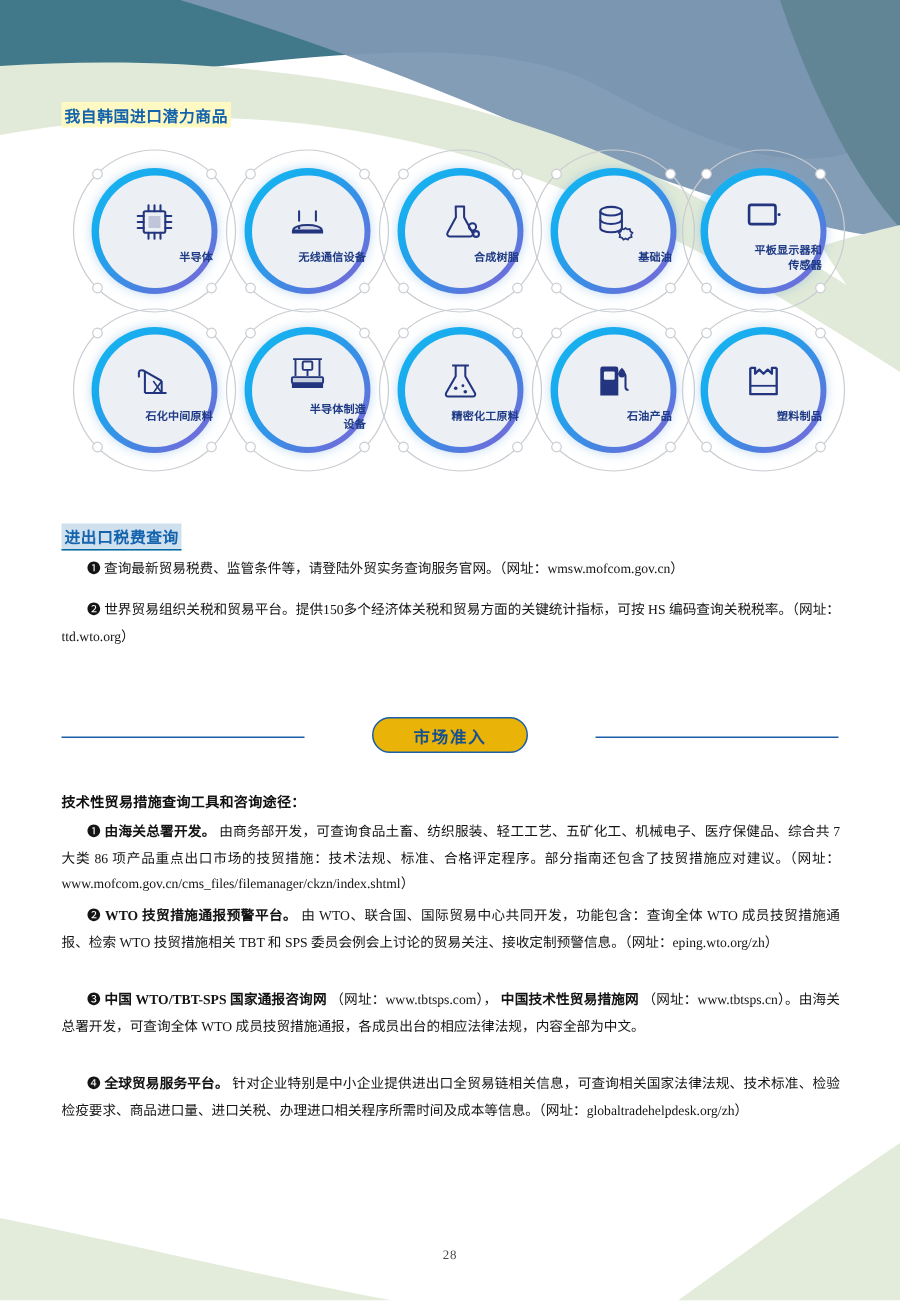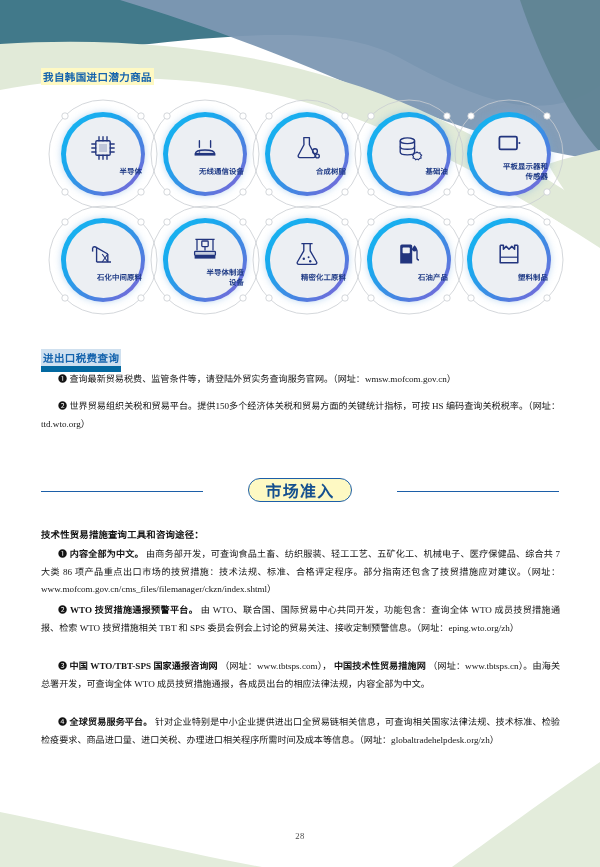--- a/index.html
+++ b/index.html
@@ -52,21 +52,21 @@
     width:78px;
   }
 
   
   .h2-link{
     position:absolute;left:41px;top:349px;
     font-family:"Liberation Sans","DejaVu Sans",sans-serif;
     font-size:10.5px;font-weight:bold;letter-spacing:.4px;
     color:#1463ad;background:#cfe0ef;
     padding:1px 2px;
-    border-bottom:6px solid #0369a1;
+    border-bottom:1px solid #0369a1;
     white-space:nowrap;
   }
   .para{
     position:absolute;
     font-family:"Liberation Serif","DejaVu Serif",serif;
     font-size:9.1px;line-height:1.95;color:#141414;
     text-align:justify;
   }
   .p-a{left:41px;top:371px;width:519px;text-indent:17px;}
   .p-b{left:41px;top:398px;width:519px;text-indent:17px;}
@@ -75,24 +75,24 @@
   .divider{position:absolute;left:41px;top:478px;width:518px;height:26px;}
   .divider .ln{
     position:absolute;top:13px;height:1px;background:#1c5fa8;
   }
   .divider .ln.l{left:0;width:162px;}
   .divider .ln.r{right:0;width:162px;}
   .badge{
     position:absolute;left:50%;top:0;transform:translateX(-50%);
     height:24px;min-width:104px;box-sizing:border-box;
     border:1.6px solid #1c5fa8;border-radius:12px;
-    background:#fef9c3;
+    background:#eab308;
     display:flex;align-items:center;justify-content:center;
     font-family:Liberation Mono, monospace;
-    font-size:16px;font-weight:bold;color:#15508f;letter-spacing:1.2px;
+    font-size:11px;font-weight:bold;color:#15508f;letter-spacing:1.2px;
     padding:0 16px;
   }
 
   
   .sub-h{
     position:absolute;left:41px;top:527px;
     font-family:"Liberation Serif","DejaVu Serif",serif;
     font-size:9.4px;font-weight:bold;color:#111;letter-spacing:.2px;
   }
   .p-1{left:41px;top:546px;width:519px;text-indent:17px;}
@@ -376,21 +376,21 @@
     <span class="ln l"></span>
     <span class="ln r"></span>
     <span class="badge">市场准入</span>
   </div>
 
   <div>
     <div class="sub-h">技术性贸易措施查询工具和咨询途径：</div>
 
     <div class="para p-1">
       <span>❶</span>
-      <span class="b">内容全部为中文。</span>
+      <span class="b">由海关总署开发。</span>
       <span>由商务部开发，可查询食品土畜、纺织服装、轻工工艺、五矿化工、机械电子、医疗保健品、综合共 7 大类 86 项产品重点出口市场的技贸措施：技术法规、标准、合格评定程序。部分指南还包含了技贸措施应对建议。（网址：www.mofcom.gov.cn/cms_files/filemanager/ckzn/index.shtml）</span>
     </div>
 
     <div class="para p-2">
       <span>❷</span>
       <span class="b">WTO 技贸措施通报预警平台。</span>
       <span>由 WTO、联合国、国际贸易中心共同开发，功能包含：查询全体 WTO 成员技贸措施通报、检索 WTO 技贸措施相关 TBT 和 SPS 委员会例会上讨论的贸易关注、接收定制预警信息。（网址：eping.wto.org/zh）</span>
     </div>
 
     <div class="para p-3">

